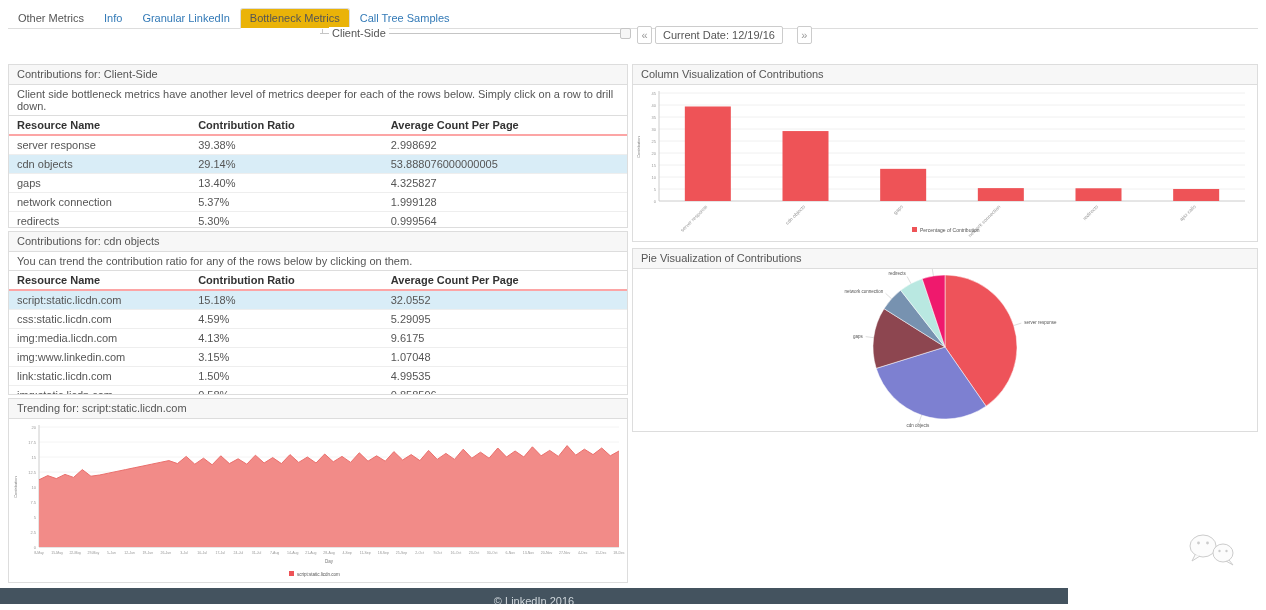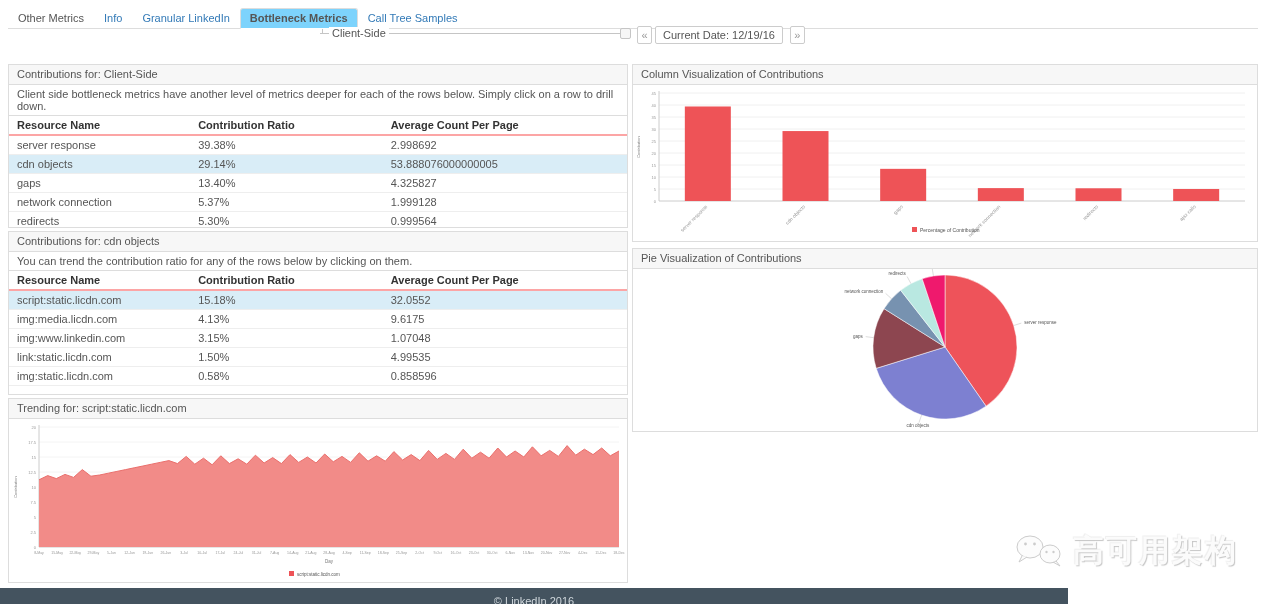--- a/index.html
+++ b/index.html
@@ -5,29 +5,29 @@
   html,body{margin:0;padding:0;}
   body{
     width:1266px;height:610px;position:relative;overflow:hidden;
     background:#fff;color:#555;
     font-family:"Liberation Sans","DejaVu Sans",sans-serif;font-size:11px;
   }
   
   .tabbar{position:absolute;left:8px;top:8px;right:8px;display:flex;border-bottom:1px solid #ddd;}
   .tab{padding:3px 9px 4px;color:#337ab7;cursor:pointer;white-space:nowrap;margin-bottom:-1px;border:1px solid transparent;}
   .tab.plain{color:#555;}
-  .tab.active{color:#555;background:#7dd3fc;border:1px solid #ddd;border-bottom-color:#fff;border-radius:3px 3px 0 0;font-weight:bold;}
+  .tab.active{color:#555;background:#eab308;border:1px solid #ddd;border-bottom-color:#fff;border-radius:3px 3px 0 0;}
   
   .slider-track{position:absolute;top:33px;left:320px;width:308px;border-top:1px solid #c5c5c5;}
   .slider-tick{position:absolute;top:29px;left:322px;width:1px;height:5px;background:#c5c5c5;}
   .slider-label{position:absolute;top:27px;left:329px;background:#fff;padding:0 3px;color:#555;}
   .slider-handle{position:absolute;top:28px;left:620px;width:9px;height:9px;background:#f6f6f6;border:1px solid #c5c5c5;border-radius:2px;cursor:pointer;}
   .datenav{position:absolute;top:26px;left:637px;display:flex;align-items:stretch;}
   .datenav .btn{border:1px solid #ccc;border-radius:2px;background:#fff;color:#999;width:13px;text-align:center;line-height:16px;cursor:pointer;margin-right:3px;}
-  .datenav .lbl{border:1px solid #ccc;border-radius:2px;background:#fff;color:#555;padding:1px 7px;line-height:14px;margin-right:7px;}
+  .datenav .lbl{border:1px solid #ccc;border-radius:2px;background:#fff;color:#555;padding:1px 7px;line-height:14px;margin-right:14px;}
   
   .panel{position:absolute;border:1px solid #ddd;background:#fff;overflow:hidden;}
   .panel-h{background:#f7f7f7;border-bottom:1px solid #ddd;padding:3px 8px;color:#555;height:13px;line-height:13px;}
   .panel-d{padding:3px 8px;border-bottom:1px solid #ddd;color:#555;}
   #p-client{left:8px;top:64px;width:618px;height:162px;}
   #p-cdn{left:8px;top:231px;width:618px;height:162px;}
   #p-trend{left:8px;top:398px;width:618px;height:183px;}
   #p-col{left:632px;top:64px;width:624px;height:176px;}
   #p-pie{left:632px;top:248px;width:624px;height:182px;}
   table{width:100%;border-collapse:collapse;font-size:11px;table-layout:fixed;}
@@ -121,20 +121,25 @@
       <th>Resource Name</th>
       <th>Contribution Ratio</th>
       <th>Average Count Per Page</th>
     </tr>
       </thead>
     <tbody id="tb-cdn">
         <tr class="hl">
           <td>script:static.licdn.com</td>
           <td>15.18%</td>
           <td>32.0552</td>
+        </tr>
+        <tr>
+          <td>css:static.licdn.com</td>
+          <td>4.59%</td>
+          <td>5.29095</td>
         </tr>
         <tr>
           <td>img:media.licdn.com</td>
           <td>4.13%</td>
           <td>9.6175</td>
         </tr>
         <tr>
           <td>img:www.linkedin.com</td>
           <td>3.15%</td>
           <td>1.07048</td>
@@ -292,18 +297,17 @@
       <ellipse cx="37" cy="23" rx="10" ry="9"></ellipse>
       <path d="M43 30 L47 35 L40 31" fill="none"></path>
     </g>
     <g fill="#cccccc" stroke="none">
       <circle cx="12.5" cy="13" r="1.4"></circle>
         <circle cx="21.5" cy="13" r="1.4"></circle>
       <circle cx="33.5" cy="21" r="1.2"></circle>
         <circle cx="40.5" cy="21" r="1.2"></circle>
     </g>
   </svg>
-  <span class="wm-text">高可用架构</span>
 </div>
 
 <div class="footer">
   <span>© LinkedIn 2016</span>
 </div>
 
 </body></html>

